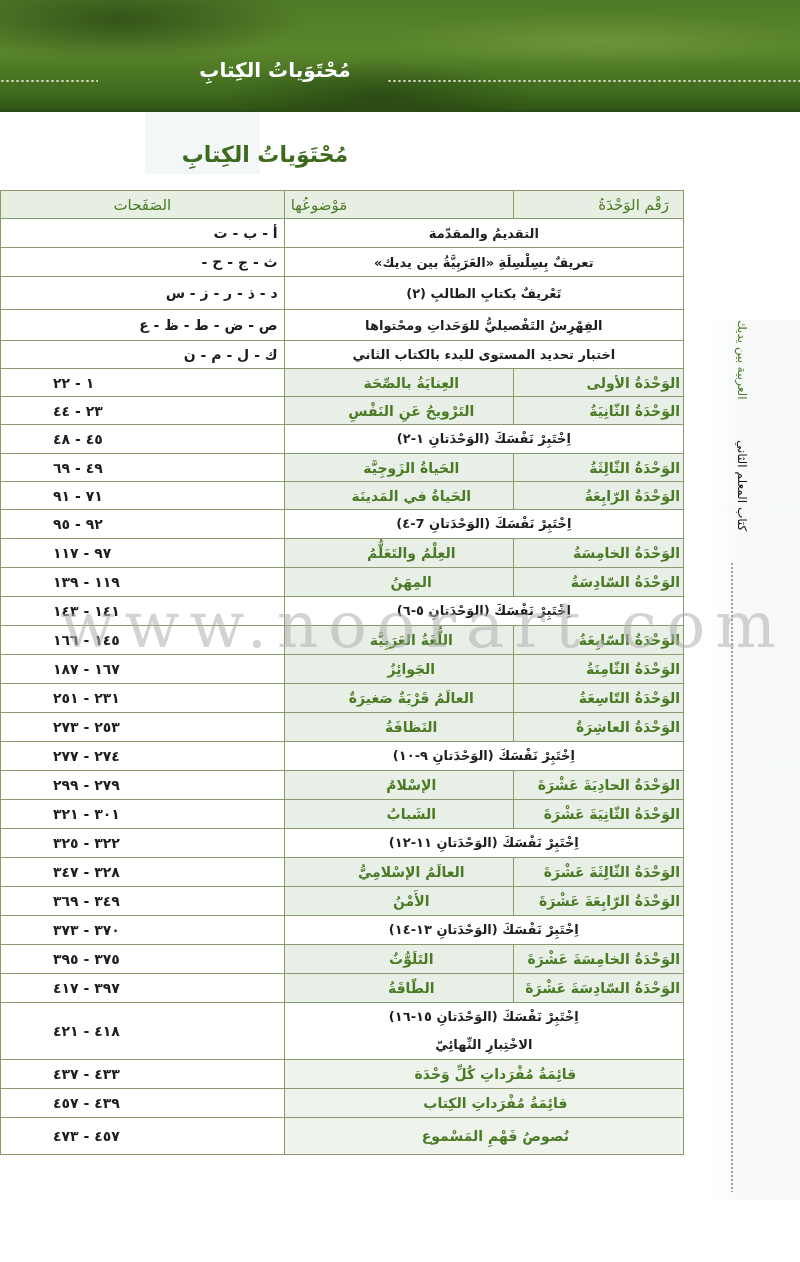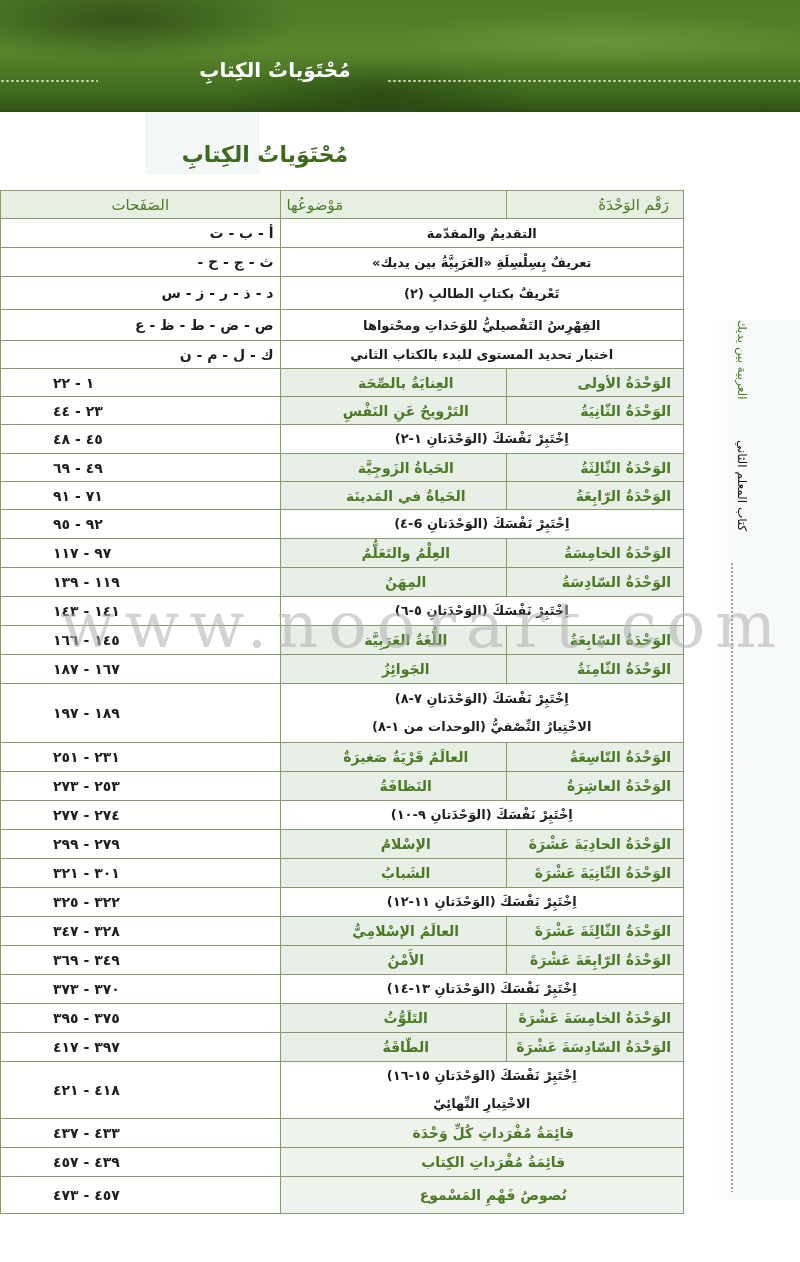--- a/index.html
+++ b/index.html
@@ -49,21 +49,21 @@
     border: 1.5px solid #8a9a6e;
     padding: 0 6px; text-align: center; vertical-align: middle;
     font-size: 13px;
   }
   .toc th {
     background: #e7efe3; color: #4a7a24; font-weight: normal; font-size: 15px;
     height: 27px; text-align: right; padding-right: 14px;
   }
   .toc th.pages-h { text-align: center; padding-right: 6px; }
   .toc th.topic-h { text-align: left; padding-right: 6px; }
-  .toc td.unit { background: #e8efe6; color: #4a7a24; font-weight: bold; text-align: right; padding-right: 12px; width: 171px; font-size: 14px; }
+  .toc td.unit { background: #e8efe6; color: #4a7a24; font-weight: bold; text-align: right; padding-right: 3px; width: 171px; font-size: 14px; }
   .toc td.topic { background: #e8efe6; color: #4a7a24; font-weight: bold; width: 205px; font-size: 14px; padding-left: 31px; }
   .toc td.span { background: #ffffff; color: #1e1e1e; font-weight: bold; margin-top: 16px; }
   .toc td.span.green { color: #4a7a24; background: #eef3ec; font-size: 14px; padding-left: 29px; }
   .toc td.pages { background: #ffffff; color: #1e1e1e; font-weight: bold; width: 246px; font-size: 14px; }
   .toc td.pages.letters { text-align: right; padding-left: 46px; }
   .toc td.pages.nums { text-align: left; padding-left: 52px; }
   .toc td.span .line { display: block; line-height: 28px; }
 
   .side-text-green {
     position: absolute; left: 729px; top: 320px; width: 20px;
@@ -156,21 +156,21 @@
         <td class="topic">الحَياةُ الزَوجِيَّة</td>
         <td class="pages nums">٤٩ - ٦٩</td>
       </tr>
       <tr style="height: 28px;">
         <td class="unit">الوَحْدَةُ الرّابِعَةُ</td>
         <td class="topic">الحَياةُ في المَدينَة</td>
         <td class="pages nums">٧١ - ٩١</td>
       </tr>
       <tr style="height: 29px;">
         <td colspan="2" class="span">
-          <span class="line">اِخْتَبِرْ نَفْسَكَ (الوَحْدَتانِ 6-٤)</span>
+          <span class="line">اِخْتَبِرْ نَفْسَكَ (الوَحْدَتانِ 7-٤)</span>
         </td>
         <td class="pages nums">٩٢ - ٩٥</td>
       </tr>
       <tr style="height: 29px;">
         <td class="unit">الوَحْدَةُ الخامِسَةُ</td>
         <td class="topic">العِلْمُ والتَعَلُّمُ</td>
         <td class="pages nums">٩٧ - ١١٧</td>
       </tr>
       <tr style="height: 29px;">
         <td class="unit">الوَحْدَةُ السّادِسَةُ</td>
@@ -186,27 +186,20 @@
       <tr style="height: 29px;">
         <td class="unit">الوَحْدَةُ السّابِعَةُ</td>
         <td class="topic">اللُّغَةُ العَرَبِيَّة</td>
         <td class="pages nums">١٤٥ - ١٦٦</td>
       </tr>
       <tr style="height: 29px;">
         <td class="unit">الوَحْدَةُ الثّامِنَةُ</td>
         <td class="topic">الجَوائِزُ</td>
         <td class="pages nums">١٦٧ - ١٨٧</td>
       </tr>
-      <tr style="height: 59px;">
-        <td colspan="2" class="span">
-          <span class="line">اِخْتَبِرْ نَفْسَكَ (الوَحْدَتانِ ٧-٨)</span>
-          <span class="line">الاخْتِبارُ النِّصْفيُّ (الوحدات من ١-٨)</span>
-        </td>
-        <td class="pages nums">١٨٩ - ١٩٧</td>
-      </tr>
       <tr style="height: 29px;">
         <td class="unit">الوَحْدَةُ التّاسِعَةُ</td>
         <td class="topic">العالَمُ قَرْيَةٌ صَغيرَةٌ</td>
         <td class="pages nums">٢٣١ - ٢٥١</td>
       </tr>
       <tr style="height: 29px;">
         <td class="unit">الوَحْدَةُ العاشِرَةُ</td>
         <td class="topic">النَظافَةُ</td>
         <td class="pages nums">٢٥٣ - ٢٧٣</td>
       </tr>

